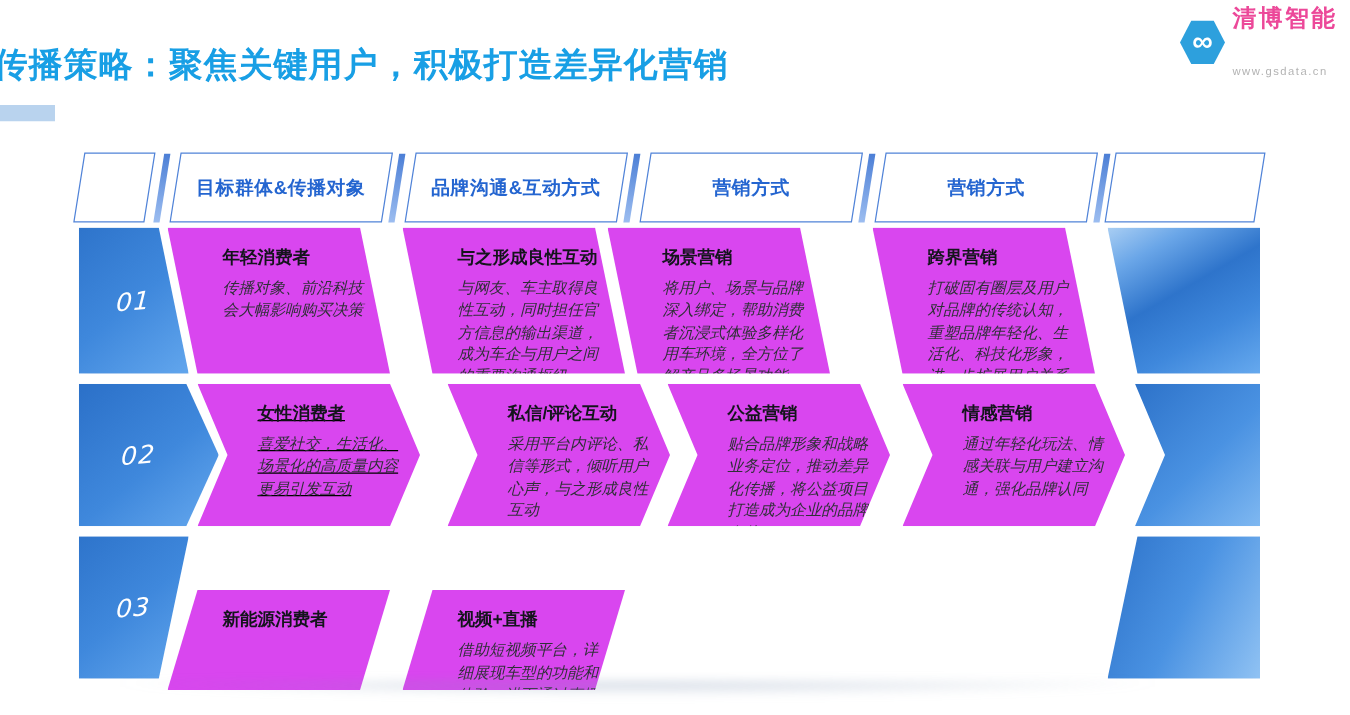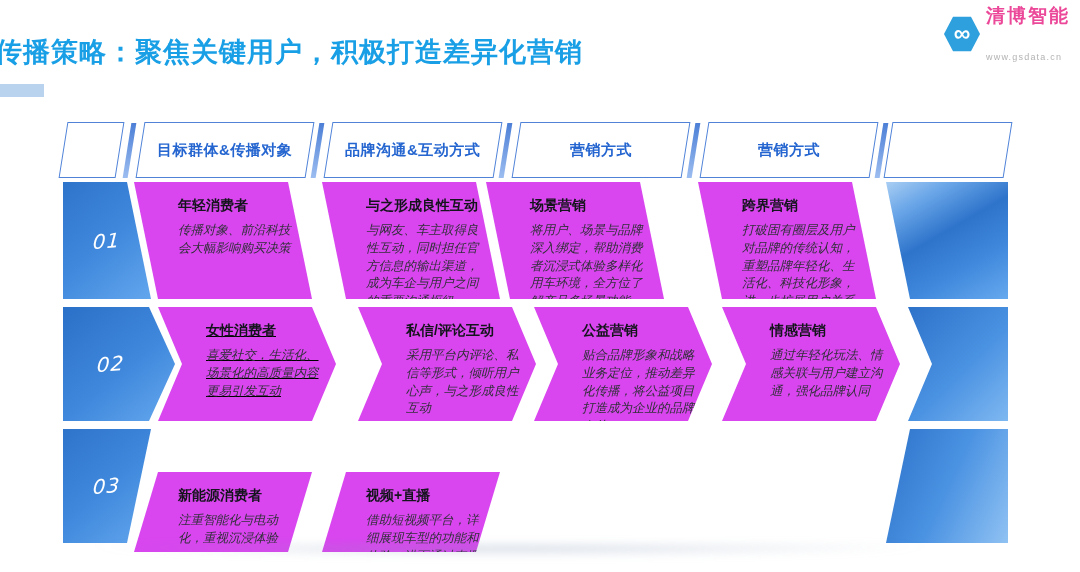--- a/index.html
+++ b/index.html
@@ -180,21 +180,20 @@
       </div>
   </div>
   <div class="cap cap2"></div>
 
   <div class="numblock n3">
       <span class="num">03</span>
     </div>
   <div class="cell r3 c1">
     <div class="cell-inner">
         <div class="ct">新能源消费者</div>
-    <div class="cb">注重智能化与电动化，重视沉浸体验</div>
       </div>
   </div>
   <div class="cell r3 c2">
     <div class="cell-inner">
         <div class="ct">视频+直播</div>
     <div class="cb">借助短视频平台，详细展现车型的功能和体验，进而通过直播实现线索留存</div>
       </div>
   </div>
   <div class="cap cap3"></div>
 

